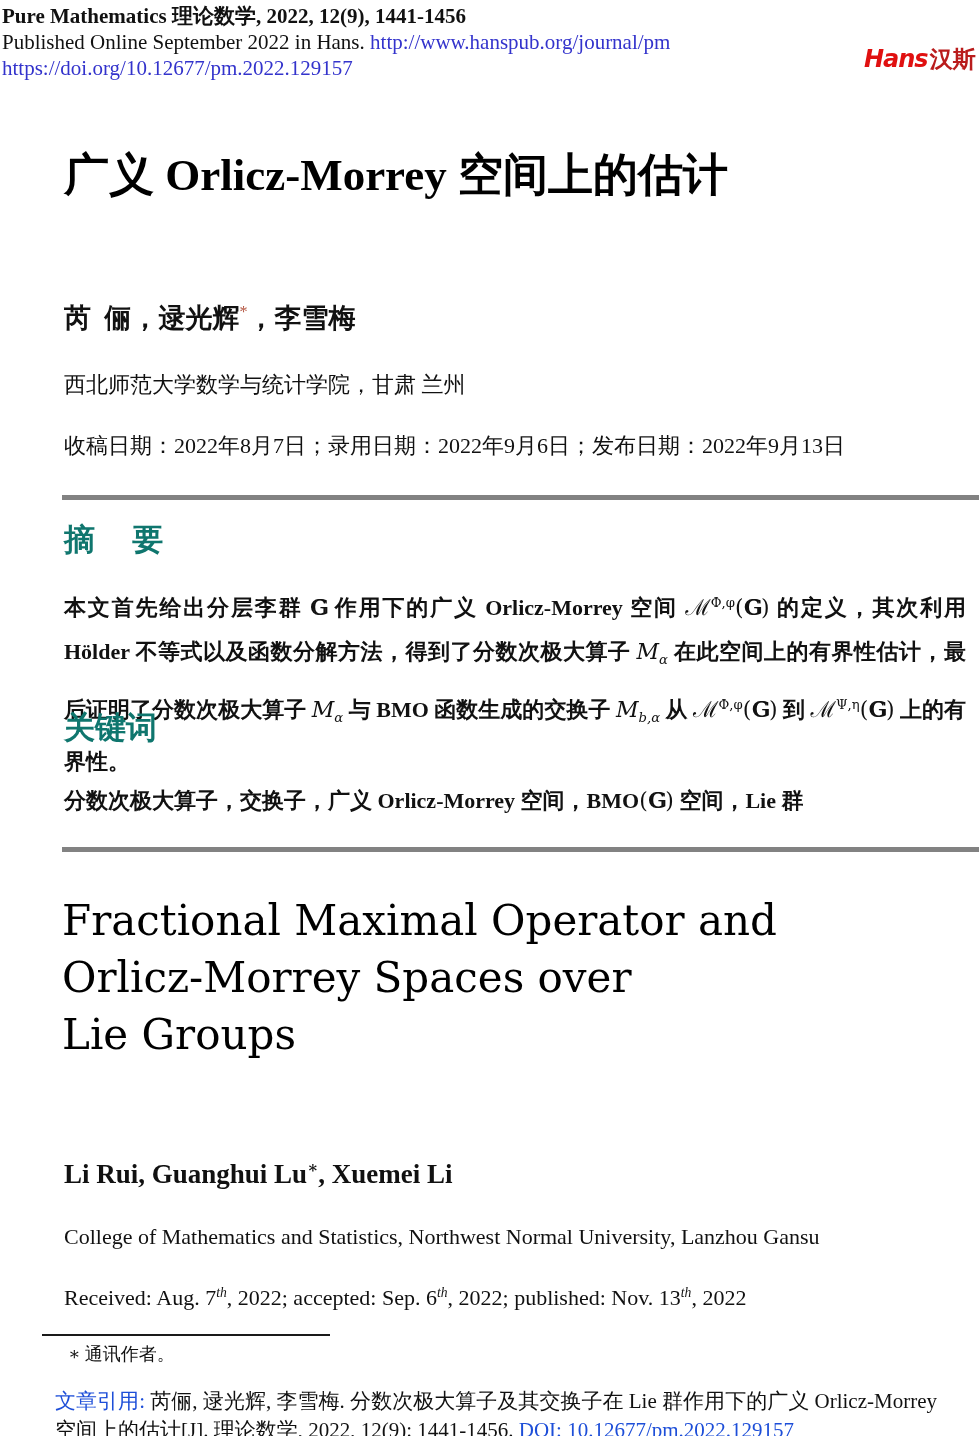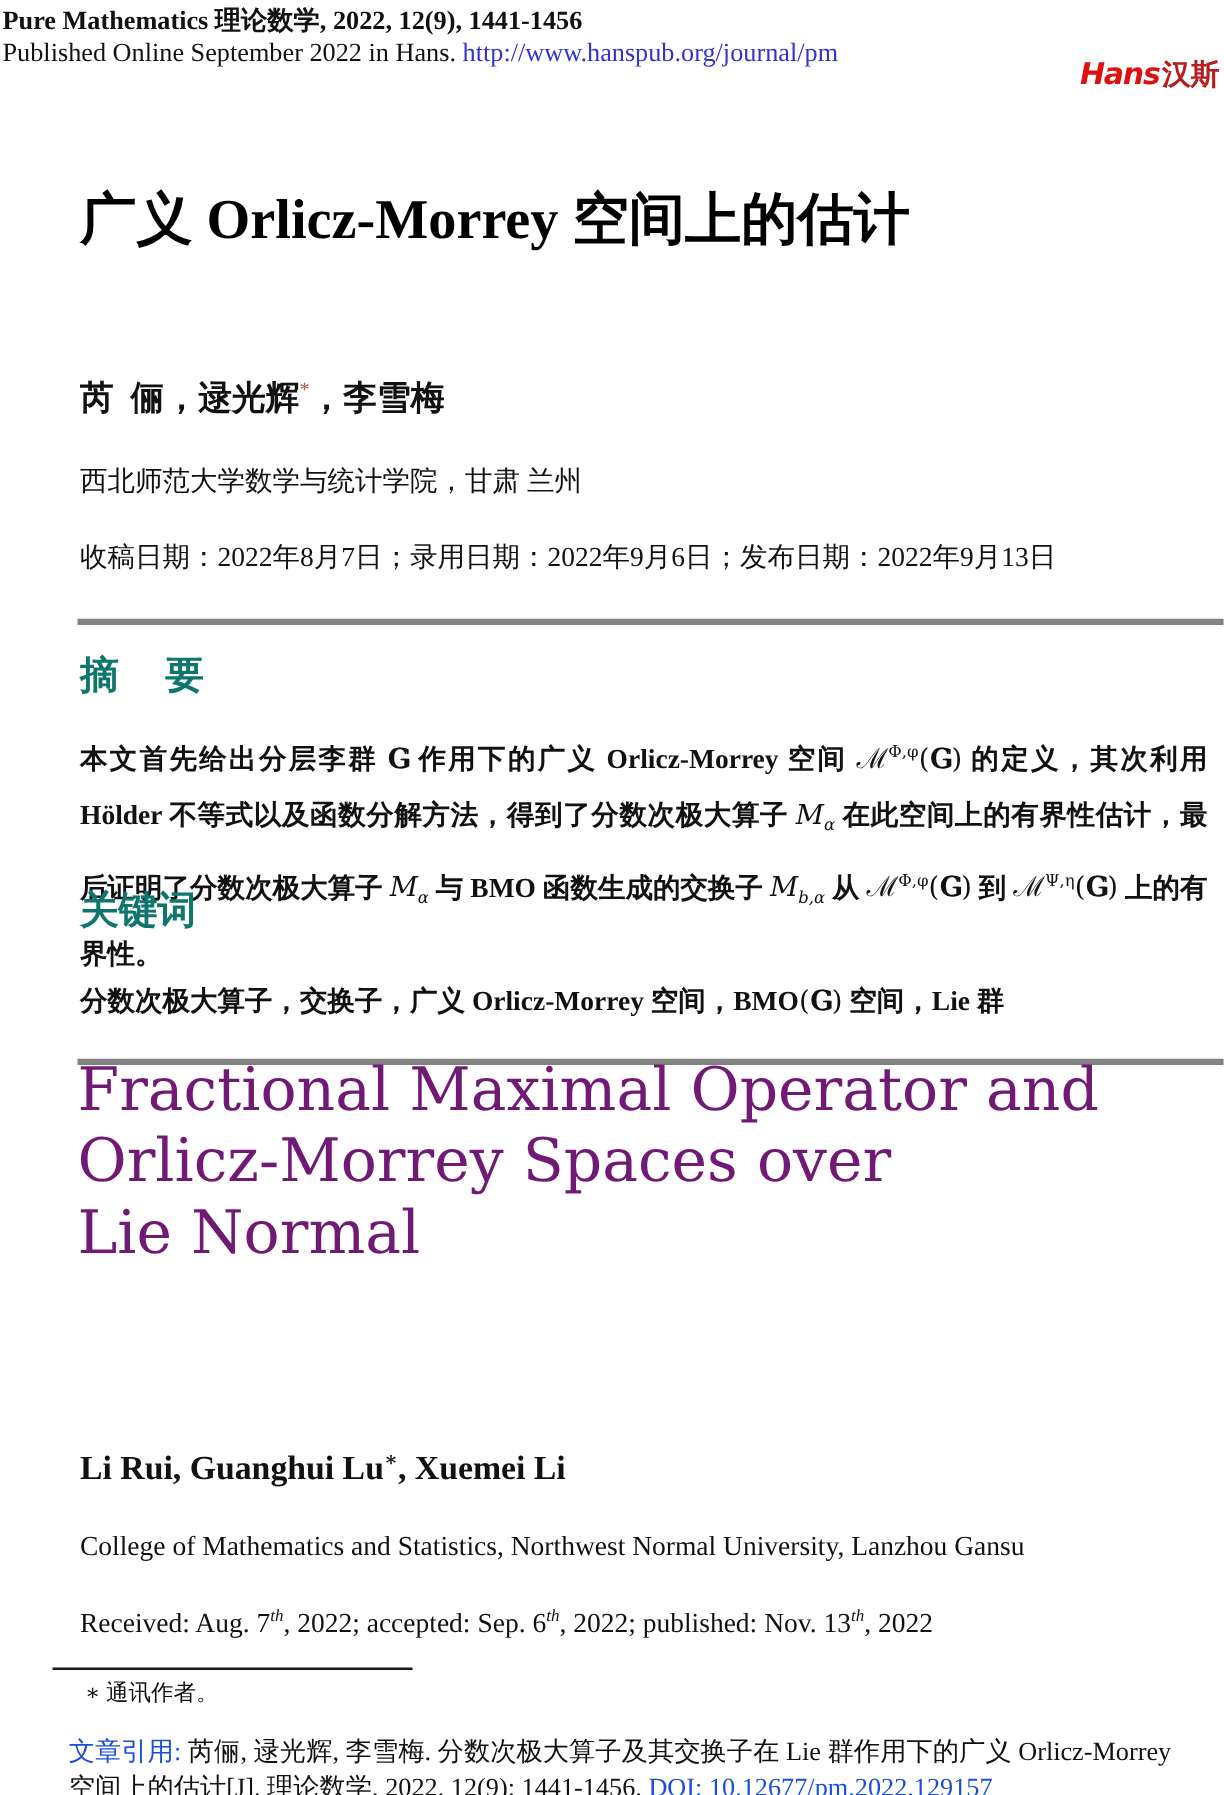--- a/index.html
+++ b/index.html
@@ -49,22 +49,22 @@
 
   
   .math{font-weight:normal;font-style:italic;font-family:"DejaVu Serif",serif;}
   .math .up,.math sup,.math sub{font-style:normal;}
   .math sup{font-size:60%;}
   .math sub{font-size:60%;font-style:italic;}
   .bb{position:relative;display:inline-block;font-style:normal;font-weight:normal;}
   .bb .bb2{position:absolute;left:1.7px;top:0;}
 
   
-  .en-title{left:62px;top:844px;font-size:48px;line-height:57px;
-    font-family:"DejaVu Serif",serif;color:#701a75;}
+  .en-title{left:62px;top:892px;font-size:42px;line-height:57px;
+    font-family:"DejaVu Serif",serif;color:#000000;}
 
   .en-authors{left:64px;top:1158px;font-size:27px;font-weight:bold;}
   .star-blk{font-size:60%;vertical-align:super;}
   .en-affil{left:64px;top:1224px;font-size:22px;text-align:center;}
   .received{left:64px;top:1285px;font-size:22px;}
   .supth{font-size:62%;vertical-align:super;font-style:italic;}
 
   
   .fn-rule{left:42px;top:1334px;width:288px;height:2px;background:#1a1a1a;}
   .footnote{left:68px;top:1342px;font-size:18px;}
@@ -72,20 +72,21 @@
   
   .citation{left:55px;top:1387px;width:882px;font-size:21px;line-height:29px;text-align:justify;}
   .red{color:#1d4ed8;}
 </style>
 </head>
 <body>
 
 <div class="abs hdr">
   <div class="b">Pure Mathematics 理论数学, 2022, 12(9), 1441-1456</div>
   <div><span>Published Online September 2022 in Hans. </span><a class="lnk">http://www.hanspub.org/journal/pm</a></div>
+  <div><a class="lnk">https://doi.org/10.12677/pm.2022.129157</a></div>
 </div>
 
 <div class="abs logo">
   <span class="latin">Hans</span><span class="cjk">汉斯</span>
 </div>
 
 <div class="abs cn-title">
   <div>广义 Orlicz-Morrey 空间上的估计</div>
 </div>
 
@@ -102,21 +103,21 @@
 
 <div class="abs sec-head kw-head">关键词</div>
 
 <div class="abs cn-body keywords"><span>分数次极大算子，交换子，广义 Orlicz-Morrey 空间，BMO</span><span class="math"><span class="up">(</span><span class="bb"><span>G</span><span class="bb2">G</span></span><span class="up">)</span></span><span> 空间，Lie 群</span></div>
 
 <div class="abs rule rule2"></div>
 
 <div class="abs en-title">
   <div>Fractional Maximal Operator and</div>
   <div>Orlicz-Morrey Spaces over</div>
-  <div>Lie Normal</div>
+  <div>Lie Groups</div>
 </div>
 
 <div class="abs en-authors"><span>Li Rui, Guanghui Lu</span><span class="star-blk">∗</span><span>, Xuemei Li</span></div>
 
 <div class="abs en-affil">College of Mathematics and Statistics, Northwest Normal University, Lanzhou Gansu</div>
 
 <div class="abs received"><span>Received: Aug. 7</span><span class="supth">th</span><span>, 2022; accepted: Sep. 6</span><span class="supth">th</span><span>, 2022; published: Nov. 13</span><span class="supth">th</span><span>, 2022</span></div>
 
 <div class="abs fn-rule"></div>
 <div class="abs footnote"><span>∗</span> <span>通讯作者。</span></div>

